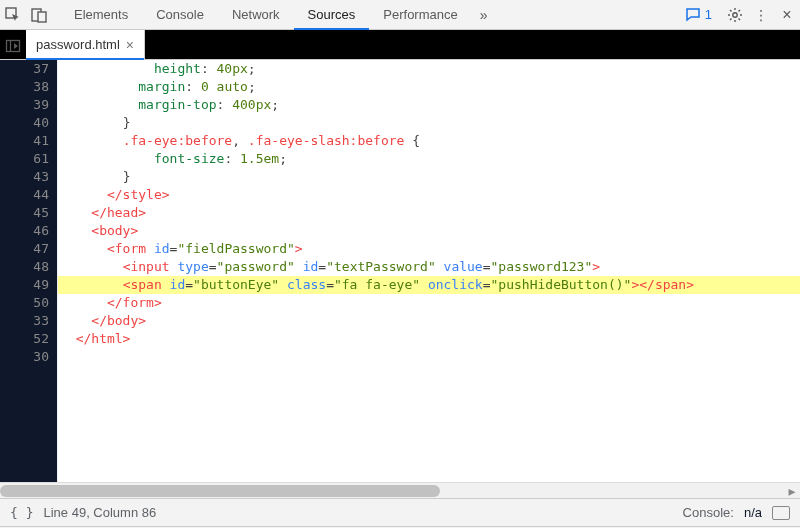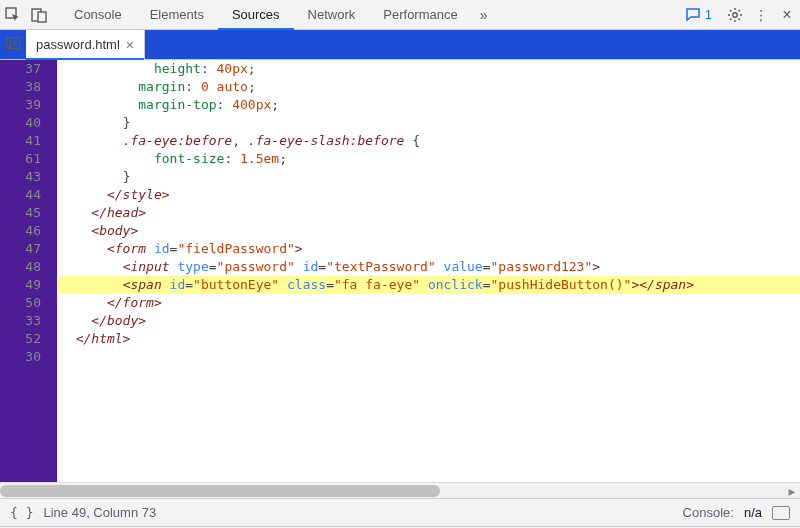--- a/index.html
+++ b/index.html
@@ -11,36 +11,36 @@
   .icon-btn { width: 26px; height: 26px; display: flex; align-items: center; justify-content: center; color: #5a5a5a; }
   .tabs { display: flex; align-items: center; flex: 1; height: 100%; padding-left: 8px; }
   .tab { padding: 0 14px; height: 100%; display: flex; align-items: center; color: #5a5a5a; position: relative; }
   .tab.active { color: #202124; }
   .tab.active::after { content: ""; position: absolute; left: 0; right: 0; bottom: -1px; height: 2px; background: #1a73e8; }
   .chev { color: #5a5a5a; padding: 0 8px; }
   .msg-btn { display: flex; align-items: center; gap: 4px; color: #1a73e8; padding: 0 10px; }
   .msg-icon svg { width: 16px; height: 16px; display: block; }
 
   
-  .filebar { display: flex; align-items: flex-start; height: 30px; border-bottom: 1px solid #ccc; background: #1d4ed8; }
+  .filebar { display: flex; align-items: flex-end; height: 30px; border-bottom: 1px solid #ccc; background: #000000; }
   .file-tab { display: flex; align-items: center; gap: 6px; padding: 0 10px; height: 100%; background: #fff; border-right: 1px solid #ccc; position: relative; }
   .file-tab::after { content: ""; position: absolute; left: 0; right: 0; bottom: -1px; height: 2px; background: #1a73e8; }
   .file-close { color: #777; font-size: 14px; }
 
   
   .code-wrap { display: flex; height: 422px; font-family: Menlo, Consolas, monospace; font-size: 13px; line-height: 18px; overflow: hidden; }
-  .gutter { width: 58px; text-align: right; padding-right: 16px; color: #888; background: #4c1d95; border-right: 1px solid #eee; user-select: none; }
+  .gutter { width: 58px; text-align: right; padding-right: 8px; color: #888; background: #0f172a; border-right: 1px solid #eee; user-select: none; }
   .code { flex: 1; white-space: pre; overflow: hidden; position: relative; }
   .gutter div, .code .line { height: 18px; }
   .line { padding-left: 2px; }
   .hl { background: #ffff96; }
 
-  .t  { color: #7f1d1d; font-style: italic; }  
+  .t  { color: #ef4444; }  
   .a  { color: #3b82f6; }  
-  .v  { color: #c2410c; }  
+  .v  { color: #4d7c0f; }  
   .p  { color: #15803d; }
   .grey{ color: #444; }
 
   
   .hscroll { height: 16px; background: #f1f1f1; border-top: 1px solid #ddd; position: relative; }
   .hscroll .thumb { position: absolute; left: 0; top: 2px; height: 12px; width: 55%; background: #c1c1c1; border-radius: 6px; }
   .hscroll .arrow { position: absolute; top: 0; width: 16px; height: 16px; display:flex; align-items:center; justify-content:center; color:#888; }
   .hscroll .arrow.left { left: 0; }
   .hscroll .arrow.right { right: 0; }
 
@@ -66,30 +66,30 @@
       </svg>
   </div>
   <div class="icon-btn">
     <svg width="16" height="16" viewBox="0 0 16 16">
         <rect x="1" y="2" width="9" height="12" fill="none" stroke="#5a5a5a" stroke-width="1.4"></rect>
         <rect x="7" y="5" width="8" height="10" fill="#f3f3f3" stroke="#5a5a5a" stroke-width="1.4"></rect>
       </svg>
   </div>
   <div class="tabs">
     <div class="tab">
+        <span>Elements</span>
+      </div>
+    <div class="tab">
         <span>Console</span>
       </div>
     <div class="tab">
-        <span>Elements</span>
+        <span>Network</span>
       </div>
     <div class="tab active">
         <span>Sources</span>
-      </div>
-    <div class="tab">
-        <span>Network</span>
       </div>
     <div class="tab">
         <span>Performance</span>
       </div>
     <div class="chev unicode-icon">»</div>
   </div>
   <div class="msg-btn">
     <span class="msg-icon">
       <svg viewBox="0 0 16 16">
           <path d="M2 2h12v8H6l-4 3V2z" fill="none" stroke="#1a73e8" stroke-width="1.5"></path>
@@ -154,21 +154,21 @@
 </div>
 
 <div class="hscroll">
   <div class="arrow left unicode-icon">◂</div>
   <div class="thumb"></div>
   <div class="arrow right unicode-icon">▸</div>
 </div>
 
 <div class="statusbar">
   <span style="font-family:monospace;color:#5f6368;">{ }</span>
-  <span style="color:#5f6368;">Line 49, Column 73</span>
+  <span style="color:#5f6368;">Line 49, Column 86</span>
   <span class="grow"></span>
   <span style="color:#5f6368;">Console:</span>
   <span style="color:#0f172a;">n/a</span>
   <span class="sqicon"></span>
 </div>
 
 <div class="debugbar">
   
   
   

